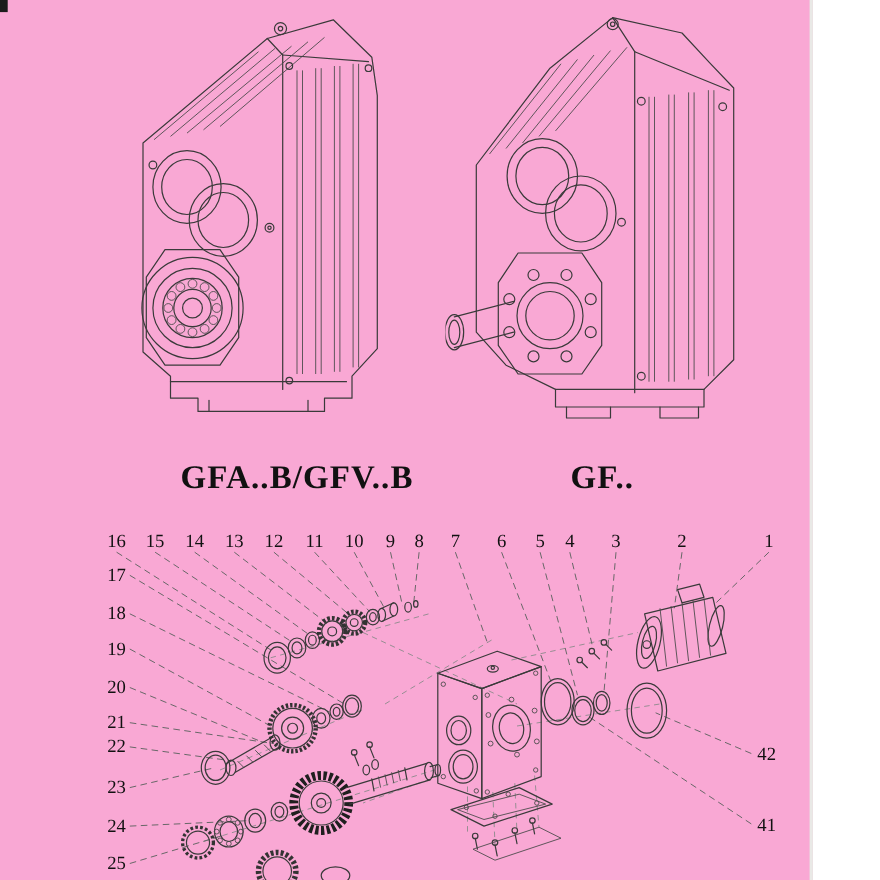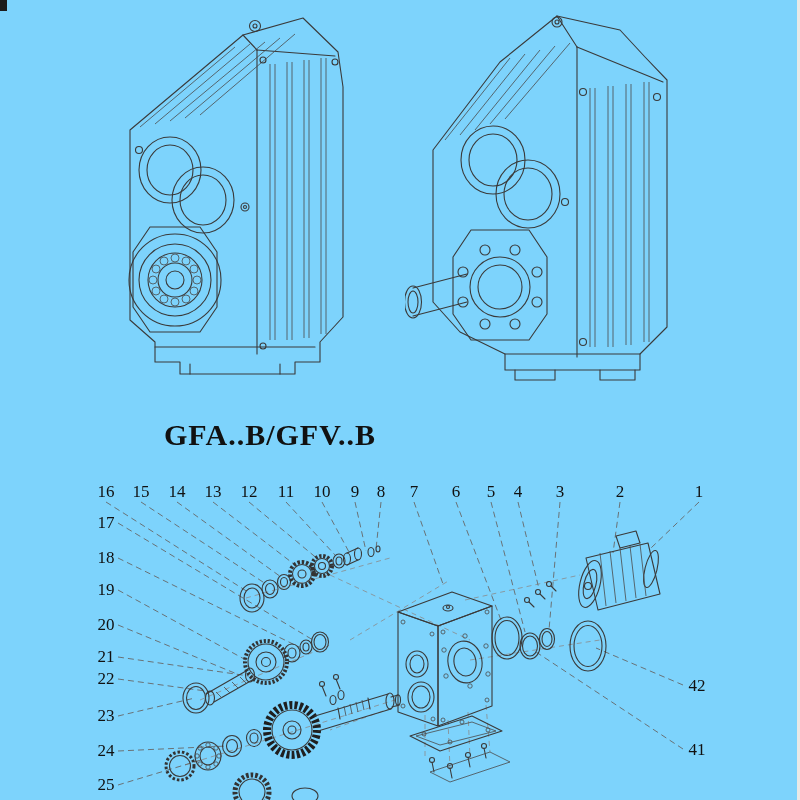--- a/index.html
+++ b/index.html
@@ -1,16 +1,16 @@
 <!DOCTYPE html>
 <html><head>
 <meta charset="utf-8">
 <style>
   html,body{margin:0;padding:0;background:#fff;}
-  .page{position:relative;width:800px;height:800px;background:#7dd3fc;overflow:hidden;
+  .page{position:relative;width:739px;height:800px;background:#f9a8d4;overflow:hidden;
         font-family:"Liberation Serif",serif;color:#111;}
   .corner-mark{position:absolute;left:0;top:0;width:7px;height:11px;background:#1c1c1c;}
   .edge-right{position:absolute;right:0;top:0;width:3px;height:100%;background:#e9e9e6;}
   .drawing{position:absolute;}
   .model-label{position:absolute;font-weight:700;font-size:30px;letter-spacing:1px;text-align:center;}
   .lbl-left{left:105px;top:418px;width:330px;}
   .lbl-right{left:475px;top:418px;width:145px;}
   svg .ln{fill:none;stroke:#3a3a3a;stroke-width:1.1;stroke-linejoin:round;stroke-linecap:round;}
   svg .thin{fill:none;stroke:#4a4a4a;stroke-width:0.8;}
   svg .teeth{fill:none;stroke:#333;}
@@ -145,20 +145,21 @@
         <line class="thin" x1="226" y1="82" x2="226" y2="343"></line>
       <line class="thin" x1="239" y1="80" x2="239" y2="340"></line>
         <line class="thin" x1="244" y1="80" x2="244" y2="340"></line>
       <circle class="ln" cx="178" cy="90" r="3.5"></circle>
       <circle class="ln" cx="252" cy="95" r="3.5"></circle>
       <circle class="ln" cx="178" cy="340" r="3.5"></circle>
     </g>
   </svg>
 
   <div class="model-label lbl-left">GFA..B/GFV..B</div>
+  <div class="model-label lbl-right">GF..</div>
 
   <svg class="drawing" style="left:0;top:470px;" width="800" height="330" viewBox="0 470 800 330">
 
     <g>
       <line class="axis" x1="246" y1="598" x2="390" y2="558"></line>
       <line class="axis" x1="200" y1="700" x2="330" y2="645"></line>
       <line class="axis" x1="185" y1="765" x2="395" y2="700"></line>
       <line class="axis" x1="470" y1="660" x2="600" y2="640"></line>
       <line class="axis" x1="465" y1="600" x2="580" y2="575"></line>
       <line class="axis" x1="330" y1="575" x2="470" y2="640"></line>

